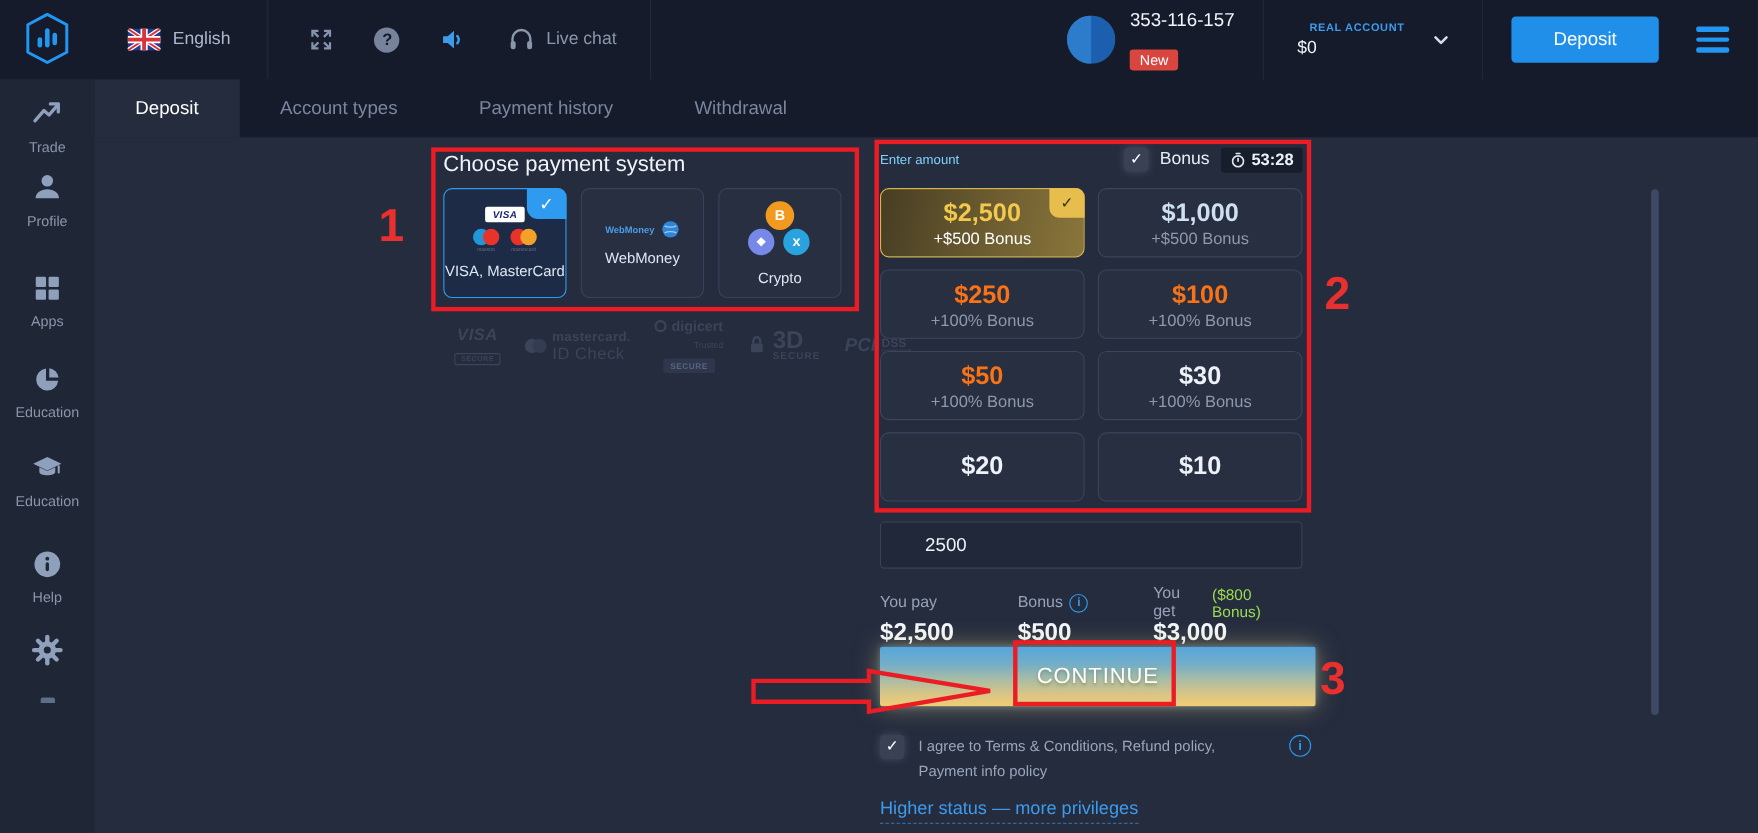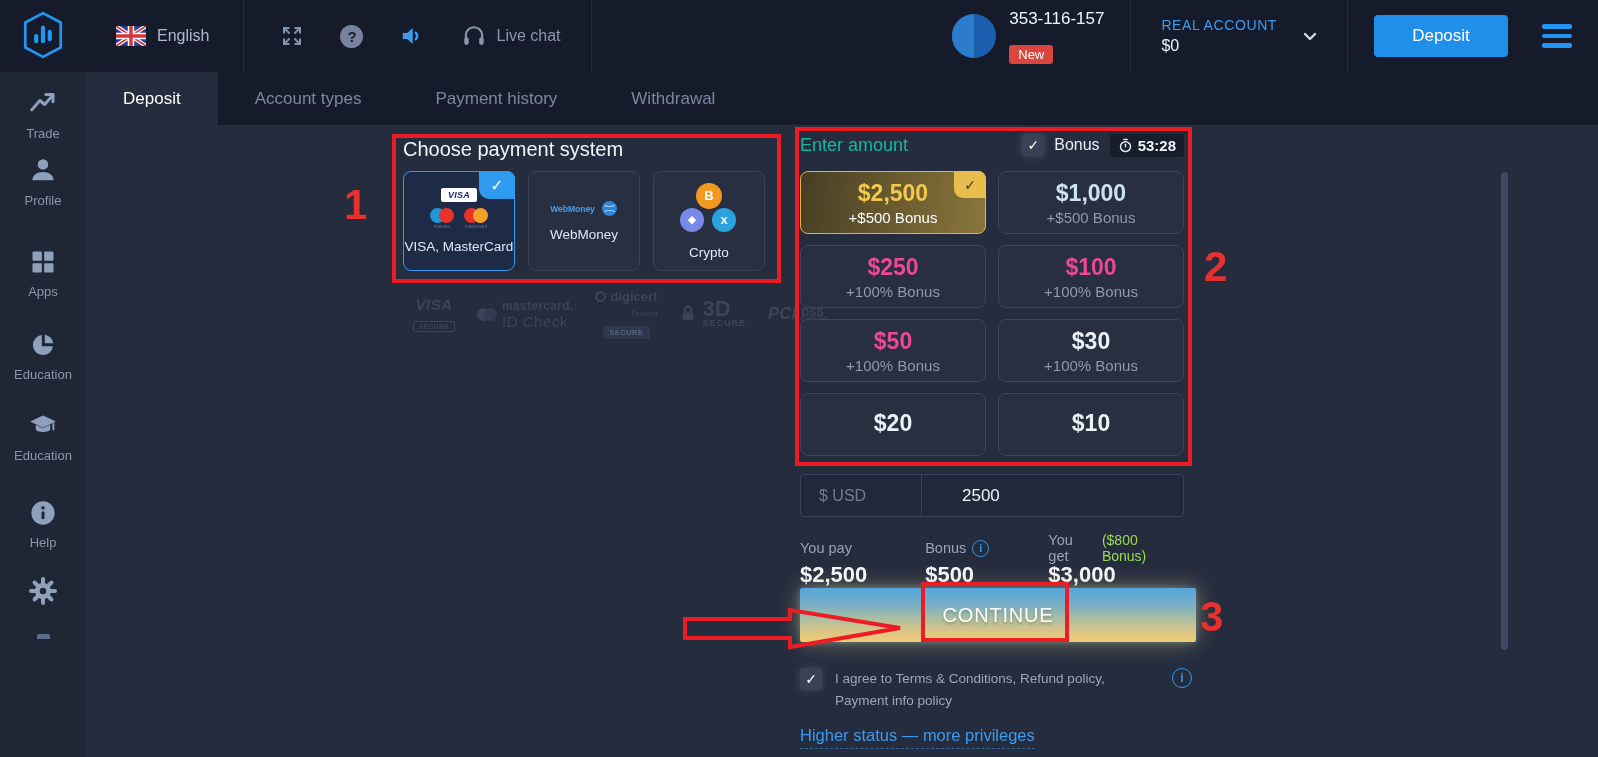--- a/index.html
+++ b/index.html
@@ -23,21 +23,21 @@
   .livechat { display:flex; align-items:center; gap:9px; }
   .livechat-label { font-size:16px; color:#8b96ab; }
   .tb-div2 { width:1px; height:72px; background:#222a3c; margin-left:30px; }
   .tb-spacer { flex:1; }
   .acct { display:flex; align-items:center; gap:13px; }
   .acct-col { display:flex; flex-direction:column; gap:16px; }
   .acct-id { font-size:17px; color:#f0f4fa; }
   .new-badge { background:#d9453f; color:#fff; font-size:13px; border-radius:3px; padding:2px 9px; width:max-content; }
   .real-wrap { display:flex; align-items:center; gap:26px; margin:0 26px; cursor:pointer; }
   .real-col { display:flex; flex-direction:column; gap:4px; }
-  .real-label { font-size:14px; letter-spacing:.6px; color:#3d9bee; font-weight:400; }
+  .real-label { font-size:10px; letter-spacing:.6px; color:#3d9bee; font-weight:700;margin-left:11px; }
   .real-balance { font-size:16px; color:#f0f4fa; }
   .deposit-btn { background:#1f8fea; border:none; color:#fff; font-size:17px; font-family:inherit; width:134px; height:42px; border-radius:4px; margin-left:26px; cursor:pointer; }
   .burger { display:flex; flex-direction:column; gap:5px; margin:0 26px 0 34px; cursor:pointer; }
   .burger span { display:block; width:30px; height:4.5px; border-radius:2px; background:#2196f3; }
 
   
   .shell { display:flex; height:685px; }
 
   
   .sidebar { width:86px; background:#1f2636; display:flex; flex-direction:column; align-items:stretch; flex-shrink:0; }
@@ -105,34 +105,34 @@
   .bd-dg-pill { background:#2e374b; color:#596482; font-size:7.5px; font-weight:700; border-radius:2px; padding:2px 6px; margin-top:3px; letter-spacing:.5px; }
   .bd-3d-t { font-size:22px; font-weight:900; line-height:18px; }
   .bd-3d-s { font-size:9px; font-weight:700; letter-spacing:1px; }
   .bd-pci-t { font-size:17px; font-weight:900; font-style:italic; }
   .bd-dss-t { font-size:11px; font-weight:900; line-height:10px; }
   .bd-dss-s { font-size:4.5px; font-weight:700; }
 
   
   .amt-col { position:absolute; left:714px; top:8px; width:384px; }
   .amt-head { height:24px; display:flex; align-items:center; justify-content:space-between; }
-  .amt-title { font-size:18px; color:#14b8a6; }
+  .amt-title { font-size:12px; color:#7dd3fc; }
   .amt-head-right { display:flex; align-items:center; gap:10px; }
   .chk { width:22px; height:22px; border-radius:4px; background:#3a4154; color:#fff; font-size:14px; font-weight:700; display:flex; align-items:center; justify-content:center; cursor:pointer; box-shadow:0 0 8px rgba(160,175,205,.25); }
   .bonus-lbl { font-size:16px; color:#e8edf5; }
   .timer-chip { display:flex; align-items:center; gap:5px; background:#171d2b; border-radius:3px; padding:3px 8px; }
   .timer-val { font-size:15px; font-weight:700; color:#eef3fa; }
 
   .amt-grid { display:grid; grid-template-columns:186px 186px; gap:11px 12px; margin-top:14px; }
   .amt-btn { height:63px; border-radius:8px; background:#272f41; border:1px solid #3b455d; display:flex; flex-direction:column; align-items:center; justify-content:center; gap:2px; position:relative; cursor:pointer; }
   .amt-v { font-size:23px; font-weight:600; }
   .amt-b { font-size:15px; color:#8e99ad; }
   .c-gold .amt-v { color:#f2c94c; }
   .c-blue .amt-v { color:#cfe0f2; }
-  .c-green .amt-v { color:#ec4899; }
+  .c-green .amt-v { color:#f97316; }
   .c-white .amt-v { color:#eef2f8; }
   .amt-btn.sel { background:linear-gradient(100deg,#463d23,#6d5d31 55%,#8a763b); border:1px solid #d8b54a; }
   .amt-btn.sel .amt-b { color:#fff; }
   .amt-check { position:absolute; top:-1px; right:-1px; width:32px; height:27px; background:#e7bd4d; border-radius:0 8px 0 9px; color:#3c3517; font-size:14px; font-weight:700; display:flex; align-items:center; justify-content:center; }
 
   .cur-row { margin-top:18px; height:43px; display:flex; background:#20283a; border:1px solid #39425a; border-radius:4px; overflow:hidden; }
   .cur-cell { width:132px; border-right:1px solid #39425a; display:flex; align-items:center; padding-left:18px; color:#707c93; font-size:16px; cursor:pointer; }
   .amt-input { flex:1; background:transparent; border:none; outline:none; color:#eef3fa; font-size:17px; padding-left:40px; font-family:inherit; }
 
   .summary { margin-top:22px; display:flex; }
@@ -460,21 +460,20 @@
             <span class="amt-v">$20</span>
             <span class="amt-b"></span>
           </div>
           <div class="amt-btn c-white">
             <span class="amt-v">$10</span>
             <span class="amt-b"></span>
           </div>
         </div>
 
         <div class="cur-row">
-          <div class="cur-cell">$ USD</div>
           <input class="amt-input" type="text" value="2500" style="">
         </div>
 
         <div class="summary">
           <div class="sum-col1">
             <div class="sum-label">
                 <span>You pay</span>
               </div>
             <div class="sum-value">$2,500</div>
           </div>

